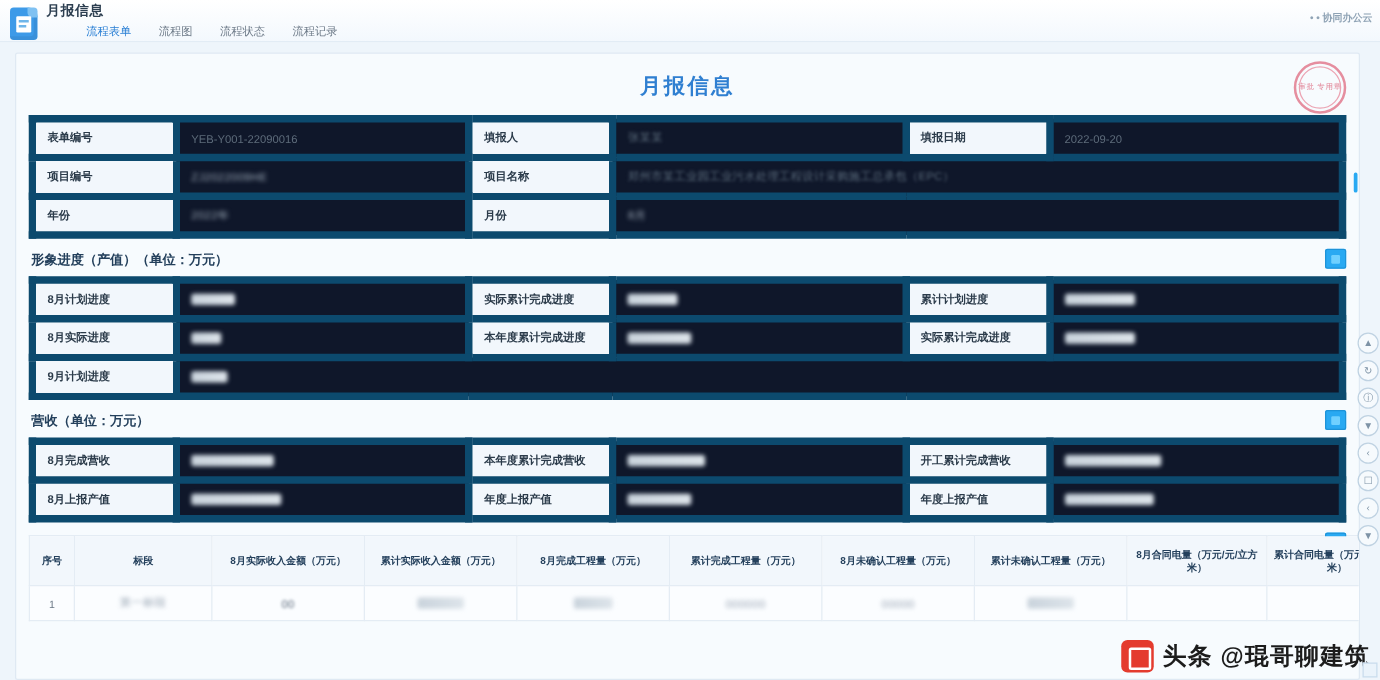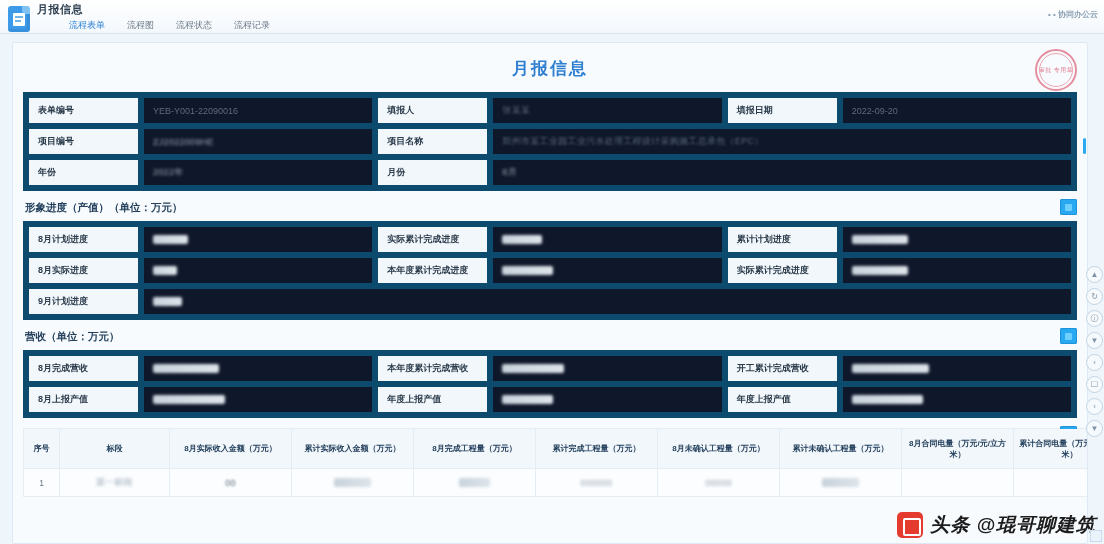--- a/index.html
+++ b/index.html
@@ -223,21 +223,20 @@
     position:absolute; right:18px; top:104px;
     width:3px; height:16px; background:#29a9f2; border-radius:2px;
   }
 
   
   .watermark {
     position:absolute; right: 8px; bottom: 6px;
     display:flex; align-items:center; gap:7px;
     font-size: 19px; font-weight: bold; color:#1c1c1c;
     letter-spacing: 1px;
-    font-style: italic;
   }
   .watermark .wlogo {
     width: 26px; height: 26px; border-radius: 5px;
     background: #e43b2e; position:relative;
   }
   .watermark .wlogo::before {
     content:""; position:absolute; left:6px; top:6px;
     width:14px; height:14px; border:2.5px solid #fff; border-radius:2px;
   }
   .scrollbar-corner {

